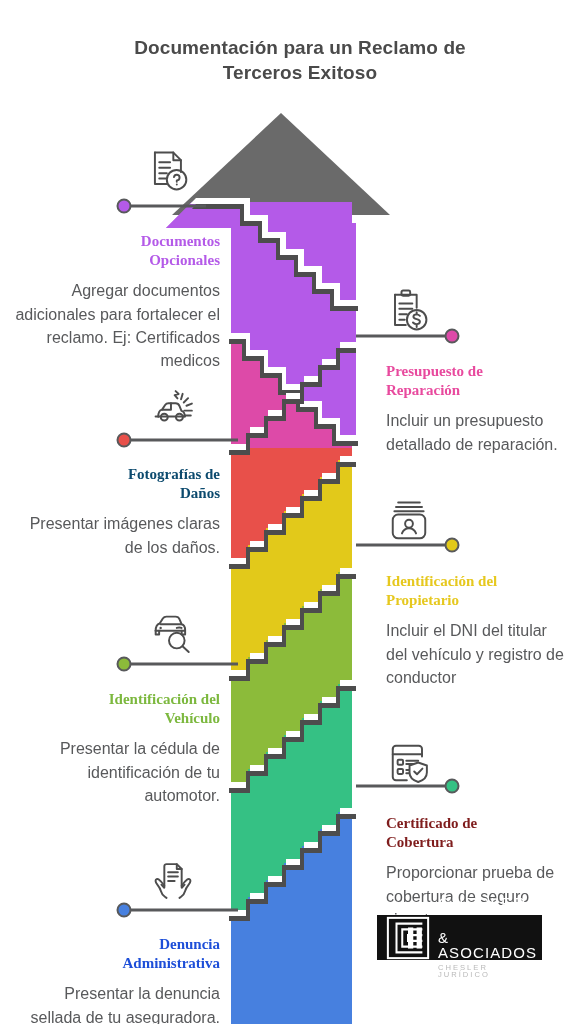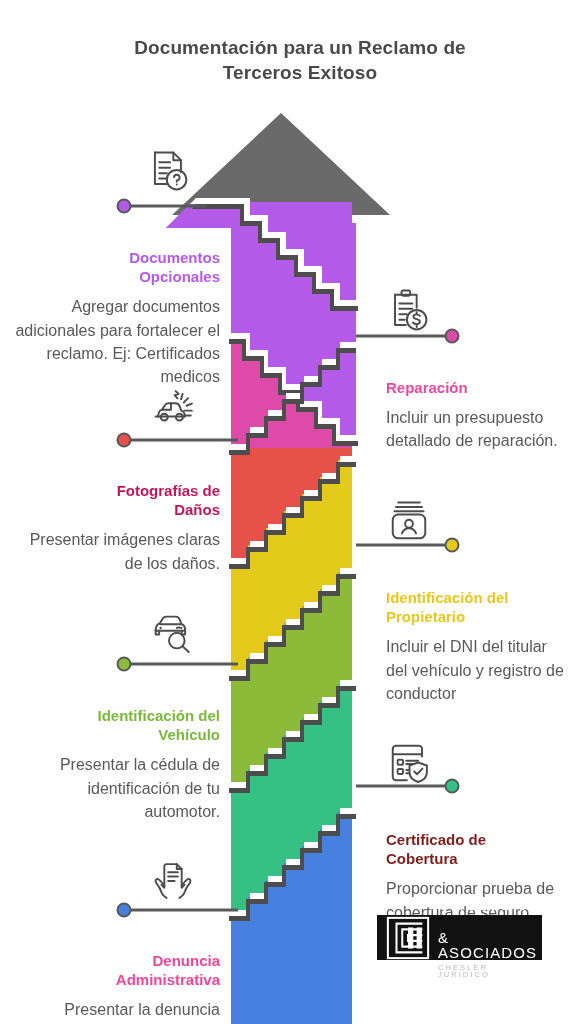--- a/index.html
+++ b/index.html
@@ -40,21 +40,22 @@
   
   .icon{position:absolute;width:52px;height:52px;}
   .icon svg{width:100%;height:100%;display:block;}
 
   
   .block{position:absolute;}
   .block .hd{
     font-size:15px;
     font-weight:bold;
     line-height:1.28;
-    margin:16px 0 9px 0;
+    margin:0 0 9px 0;
+    font-family:Liberation Serif, serif;
   }
   .block .bd{
     font-size:16px;
     line-height:1.45;
     color:#58595b;
   }
   .block.right{text-align:left;}
   .block.left{text-align:right;}
 
   
@@ -356,27 +357,28 @@
   <div class="block left" style="left:14px;top:232px;width:206px;">
     <div class="hd" style="color:#b45ae8;">
       <div>Documentos</div>
       <div>Opcionales</div>
     </div>
     <div class="bd">Agregar documentos adicionales para fortalecer el reclamo. Ej: Certificados medicos</div>
   </div>
 
   <div class="block right" style="left:386px;top:362px;width:186px;">
     <div class="hd" style="color:#e84a9e;">
+      <div>Presupuesto de</div>
       <div>Reparación</div>
     </div>
     <div class="bd">Incluir un presupuesto detallado de reparación.</div>
   </div>
 
   <div class="block left" style="left:14px;top:465px;width:206px;">
-    <div class="hd" style="color:#be185d;">
+    <div class="hd" style="color:#0c4a6e;">
       <div>Fotografías de</div>
       <div>Daños</div>
     </div>
     <div class="bd">Presentar imágenes claras de los daños.</div>
   </div>
 
   <div class="block right" style="left:386px;top:572px;width:186px;">
     <div class="hd" style="color:#e6c81e;">
       <div>Identificación del</div>
       <div>Propietario</div>
@@ -394,21 +396,21 @@
 
   <div class="block right" style="left:386px;top:814px;width:186px;">
     <div class="hd" style="color:#7f1d1d;">
       <div>Certificado de</div>
       <div>Cobertura</div>
     </div>
     <div class="bd">Proporcionar prueba de cobertura de seguro vigente.</div>
   </div>
 
   <div class="block left" style="left:14px;top:935px;width:206px;">
-    <div class="hd" style="color:#ec4899;">
+    <div class="hd" style="color:#1d4ed8;">
       <div>Denuncia</div>
       <div>Administrativa</div>
     </div>
     <div class="bd">Presentar la denuncia sellada de tu aseguradora.</div>
   </div>
 
   <div id="logo">
     <svg id="logo-mark" viewBox="0 0 48 48">
       <g fill="none" stroke="#ffffff" stroke-width="2.1">
         <rect x="3" y="3" width="42" height="42"></rect>

